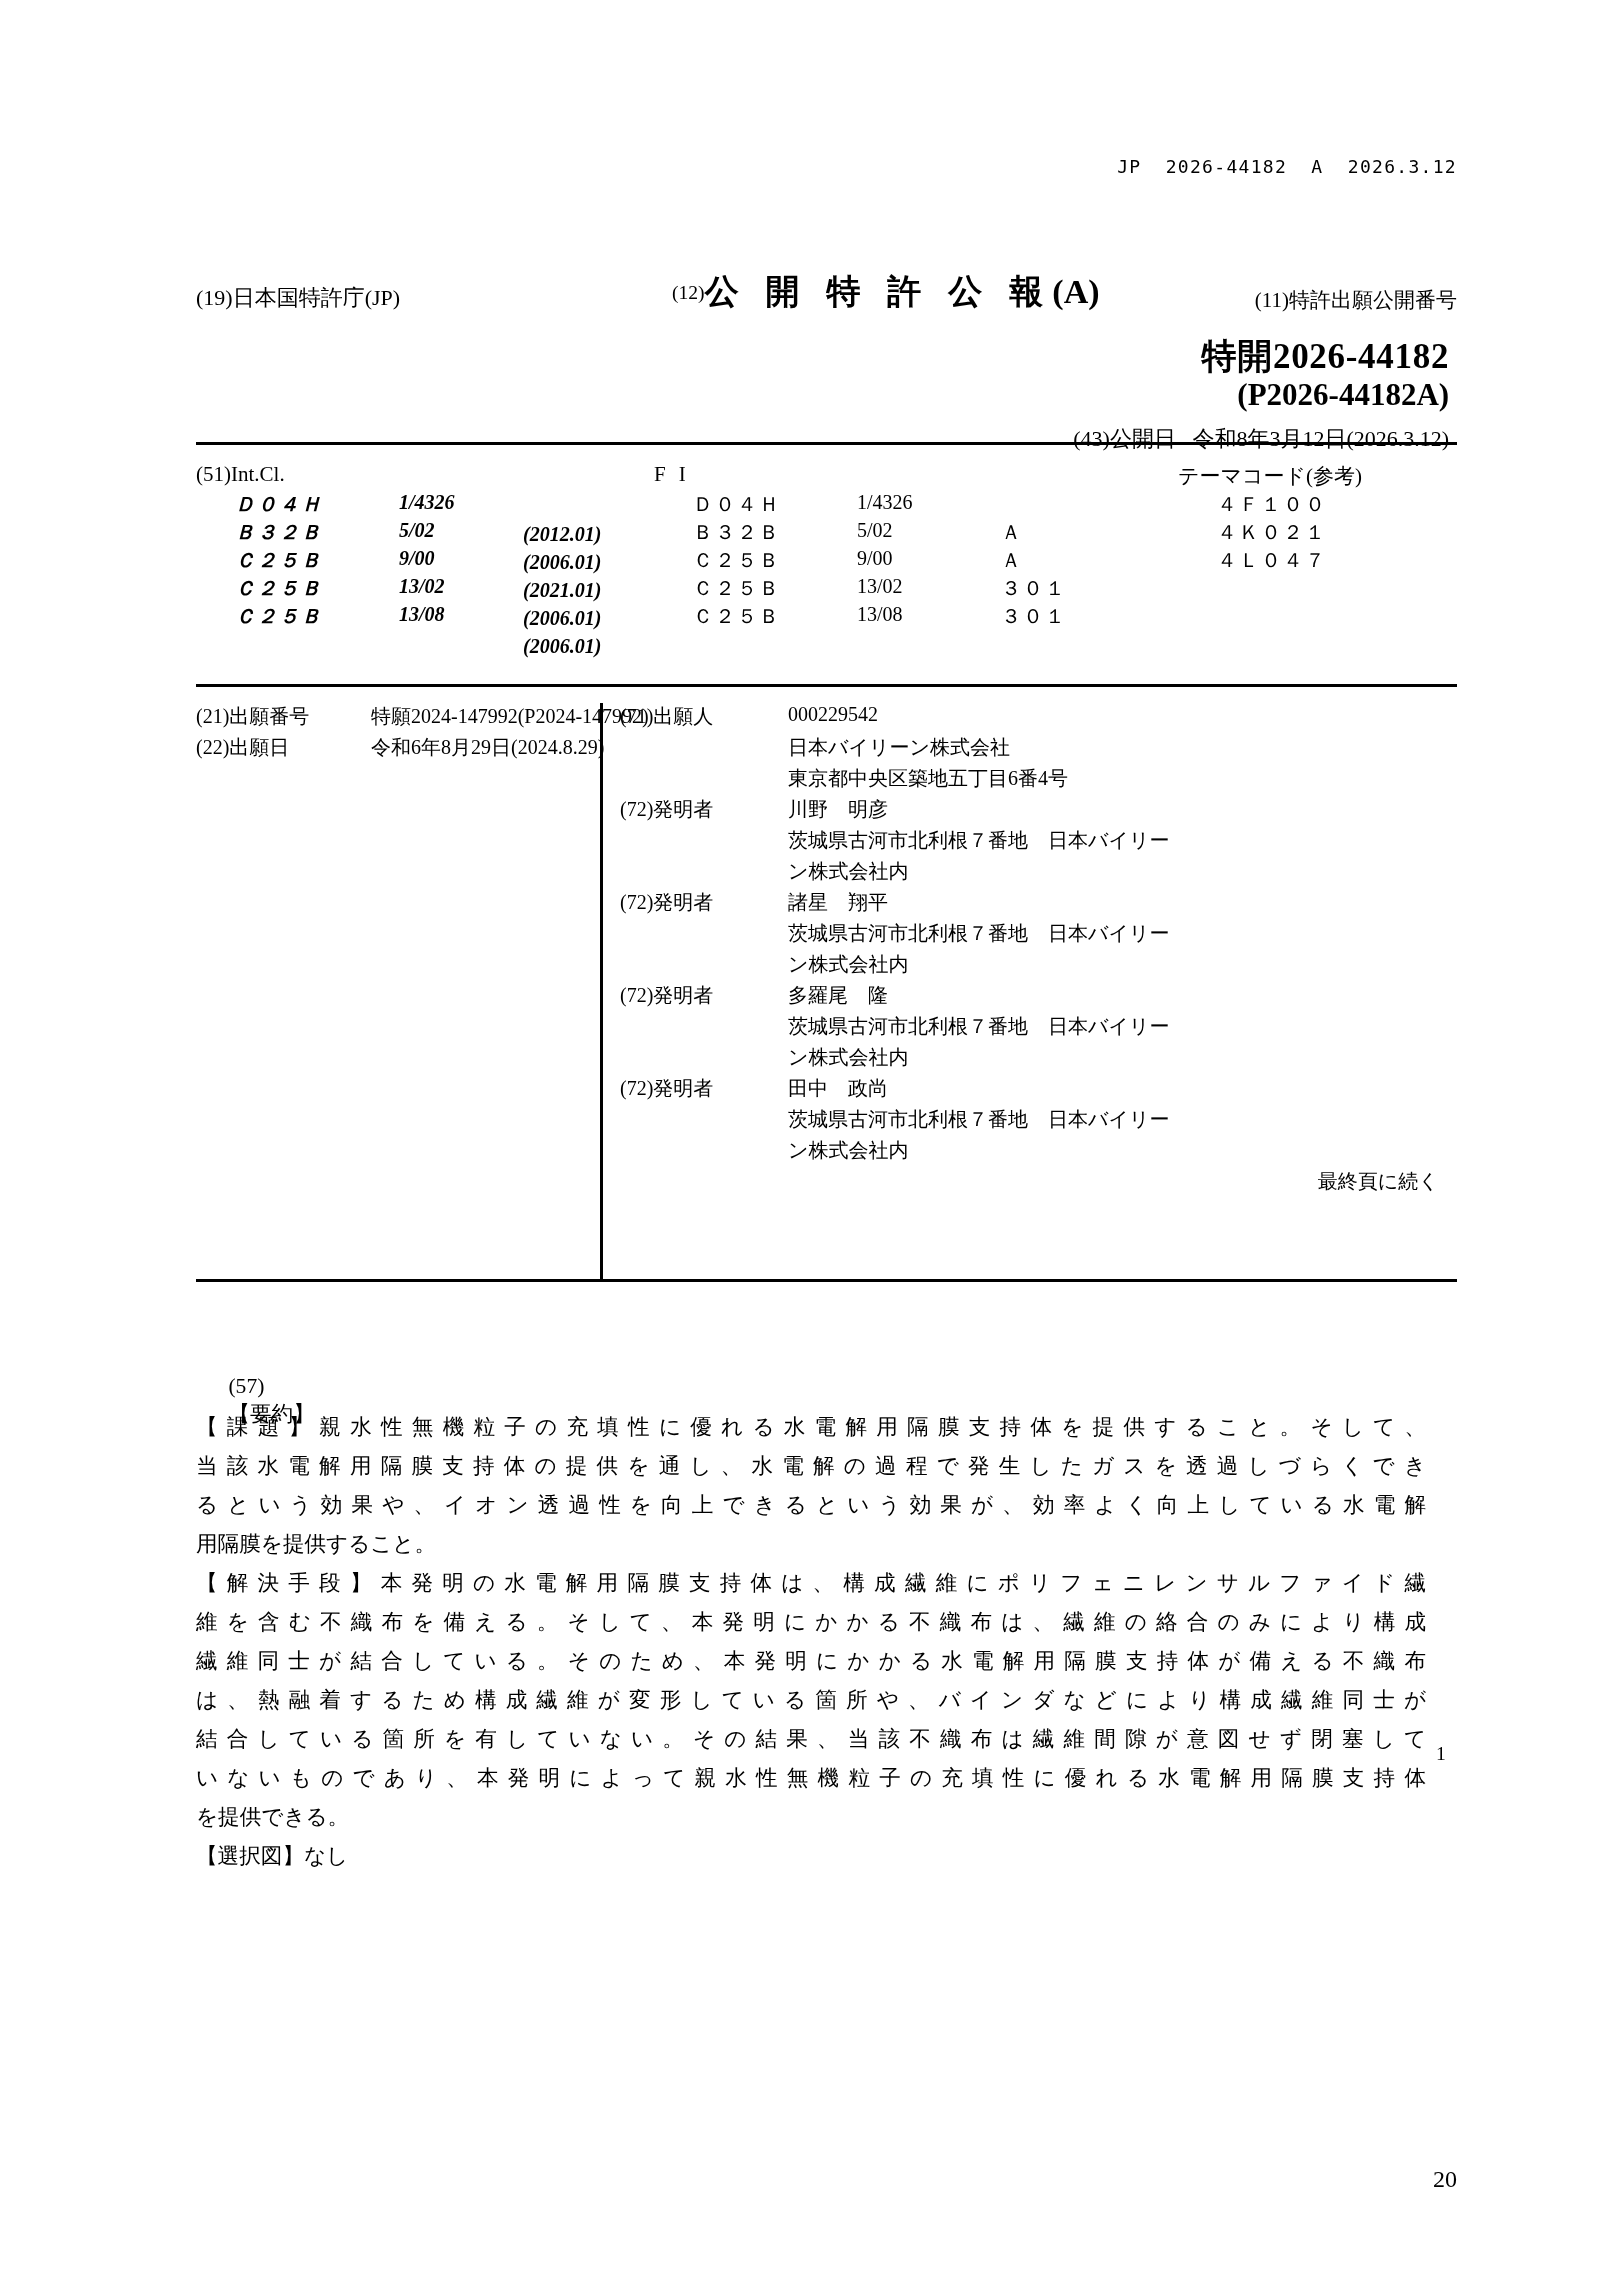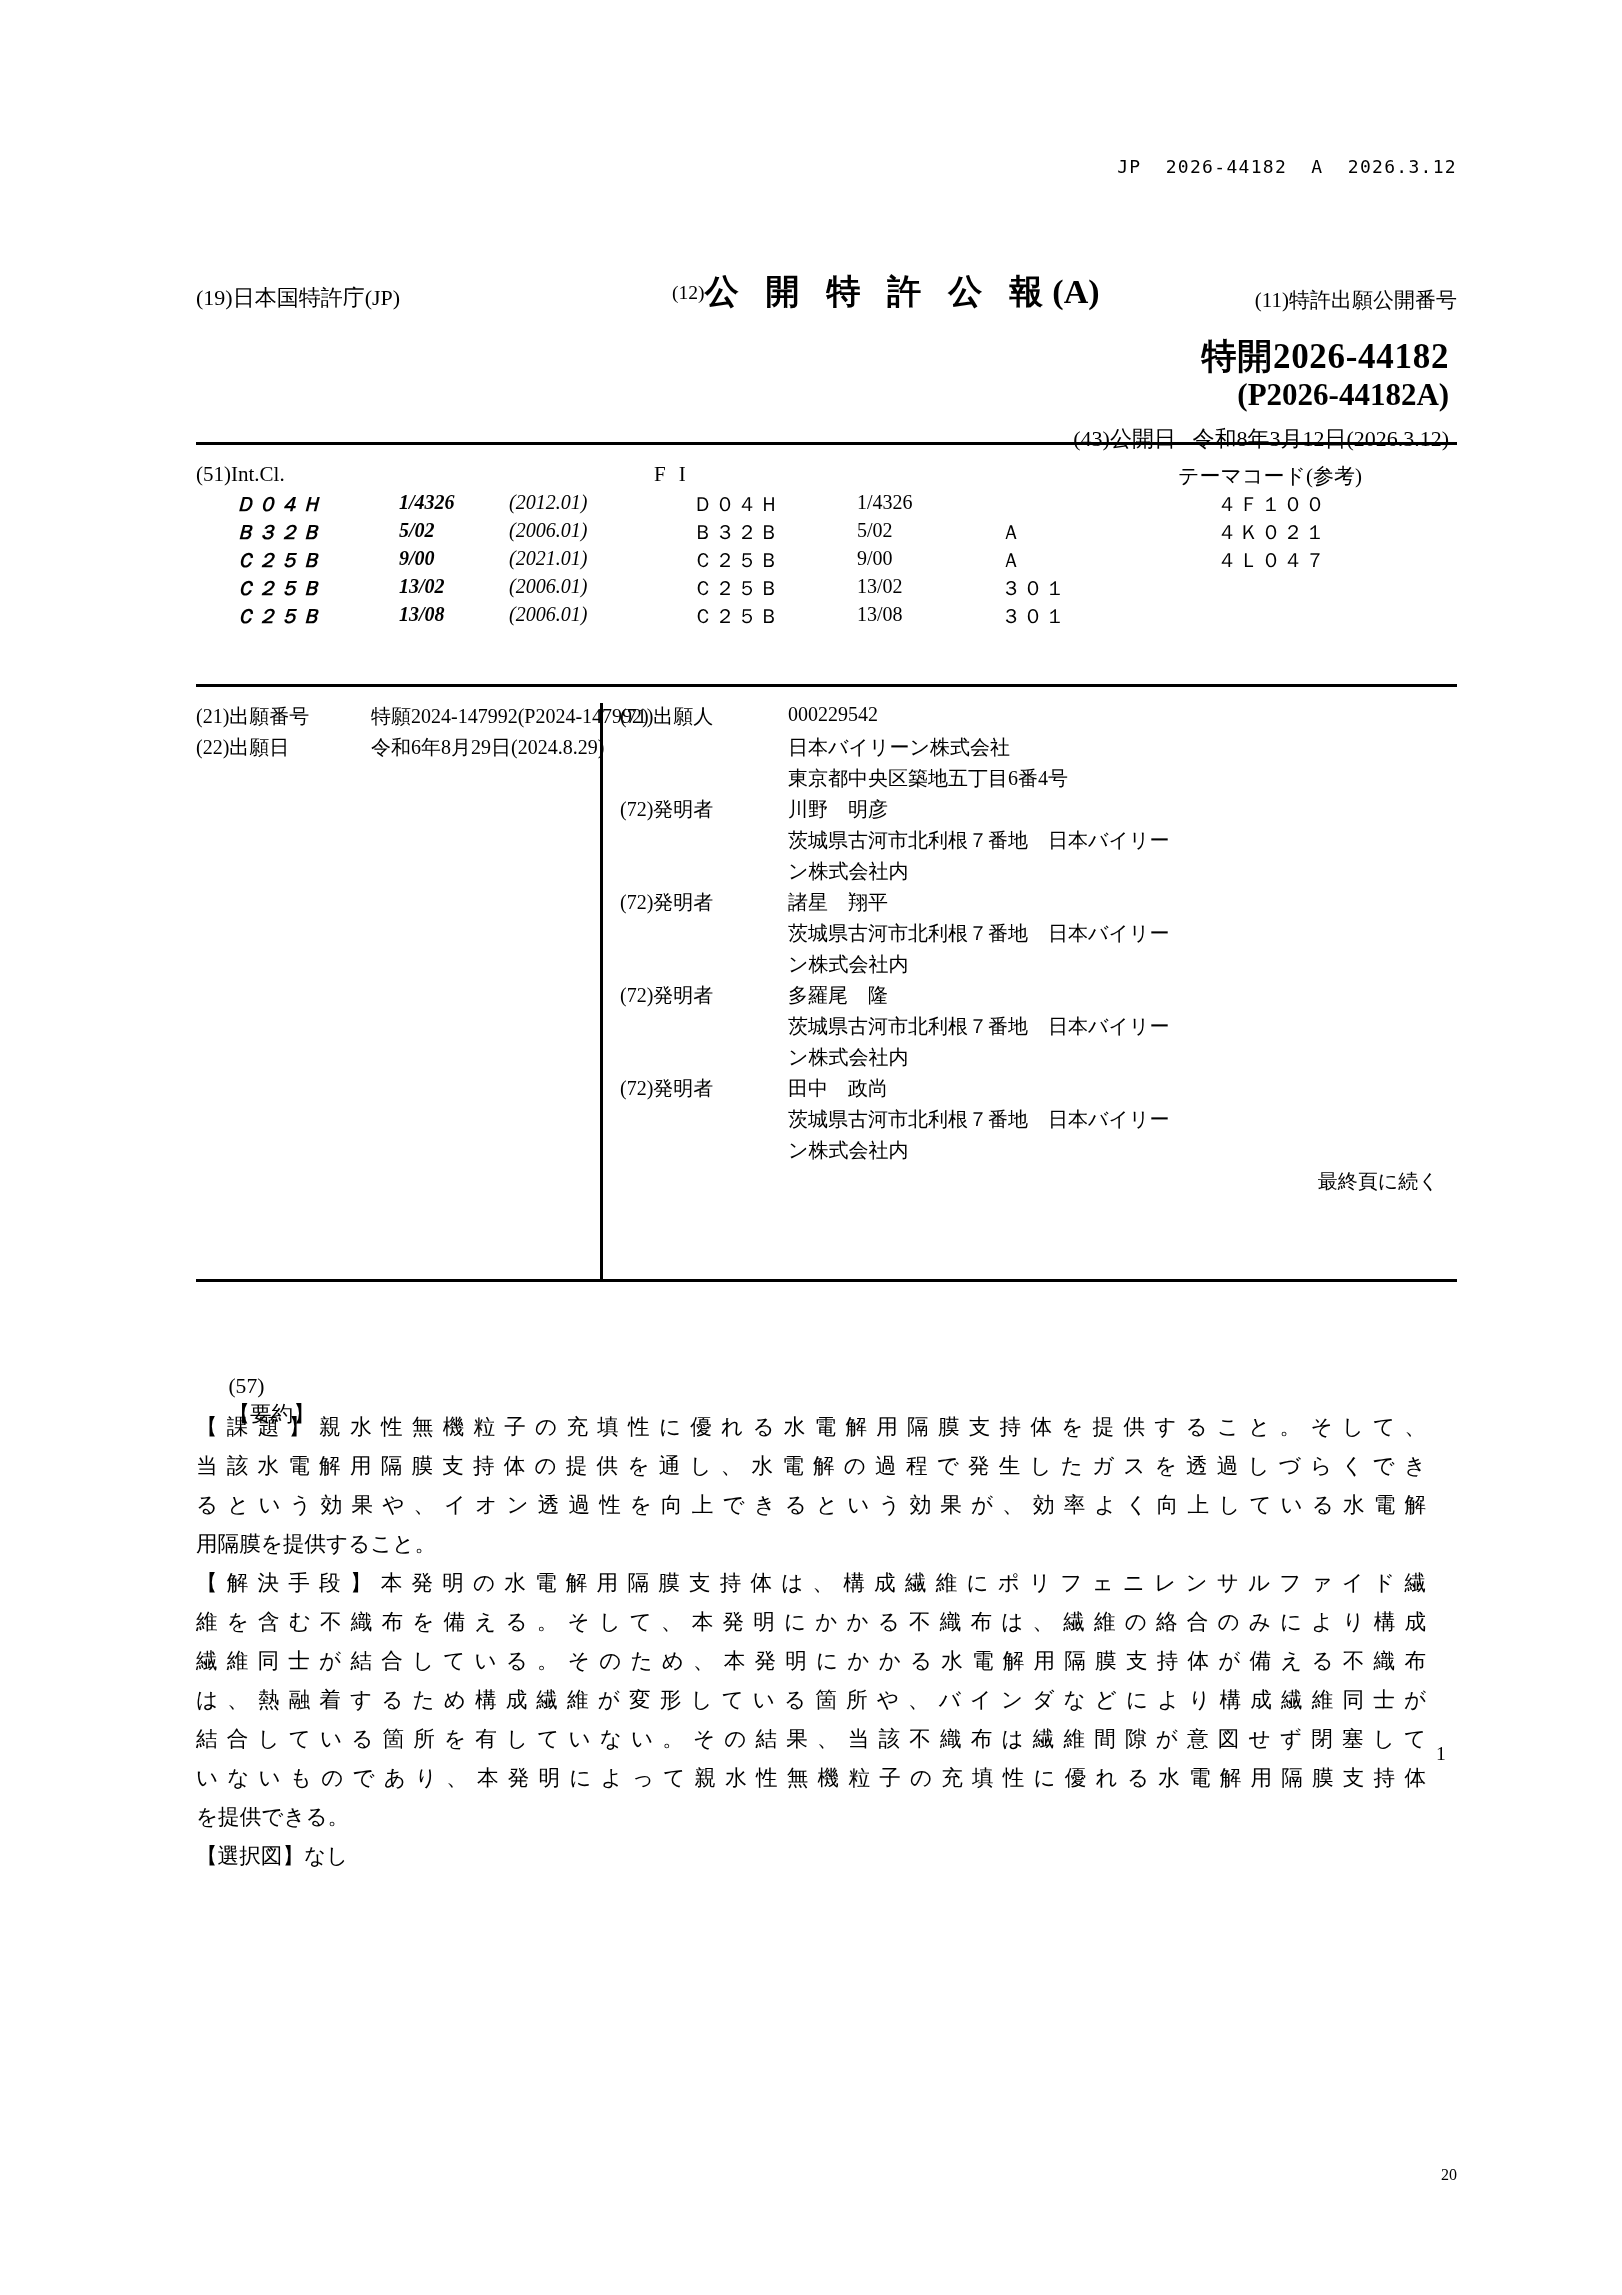--- a/index.html
+++ b/index.html
@@ -47,21 +47,21 @@
 
   
   .ipc{ position:absolute; left:196px; top:462px; right:166px; }
   .ipc-head{ position:relative; height:29px; font-size:21px; }
   .ipc-head .lbl{ position:absolute; left:0; top:0; }
   .ipc-head .fi { position:absolute; left:458px; top:0; letter-spacing:3.9px; }
   .ipc-head .tc { position:absolute; left:982px; top:0; }
   .ipc-row{ position:relative; height:28px; font-size:20px; white-space:nowrap; }
   .ipc-row .c-sym { position:absolute; left:39px;  font-style:italic; font-weight:bold; letter-spacing:2px; }
   .ipc-row .c-grp { position:absolute; left:203px; font-style:italic; font-weight:bold; }
-  .ipc-row .c-ver { position:absolute; left:313px; font-style:italic; font-weight:normal; }
+  .ipc-row .c-ver { position:absolute; left:327px; font-style:italic; font-weight:bold;margin-top:32px; }
   .ipc-row .f-sym { position:absolute; left:497px; letter-spacing:2px; }
   .ipc-row .f-grp { position:absolute; left:661px; }
   .ipc-row .f-ext { position:absolute; left:805px; letter-spacing:2px; }
   .ipc-row .t-cod { position:absolute; left:1021px; letter-spacing:2px; }
 
   .exam{
     position:absolute; left:196px; right:166px; top:641px;
     font-size:21px; text-align:right; padding-right:6.5px; white-space:nowrap;
   }
 
@@ -87,21 +87,21 @@
   }
 
   
   .abs{ position:absolute; left:196px; top:1349px; width:1230px; font-size:21.6px; }
   .abs .ln{ height:39px; white-space:pre; }
   .abs .just{ text-align:justify; text-align-last:justify; }
   .linemark{ position:absolute; font-size:19.6px; }
 
   .pagenum{
     position:absolute; right:166px; top:2166px;
-    font-size:16px;
+    font-size:24px;
   }
 </style>
 </head>
 <body>
 
 <div class="page">
 
   <div class="runhead">JP  2026-44182  A  2026.3.12</div>
 
   <div class="masthead">

